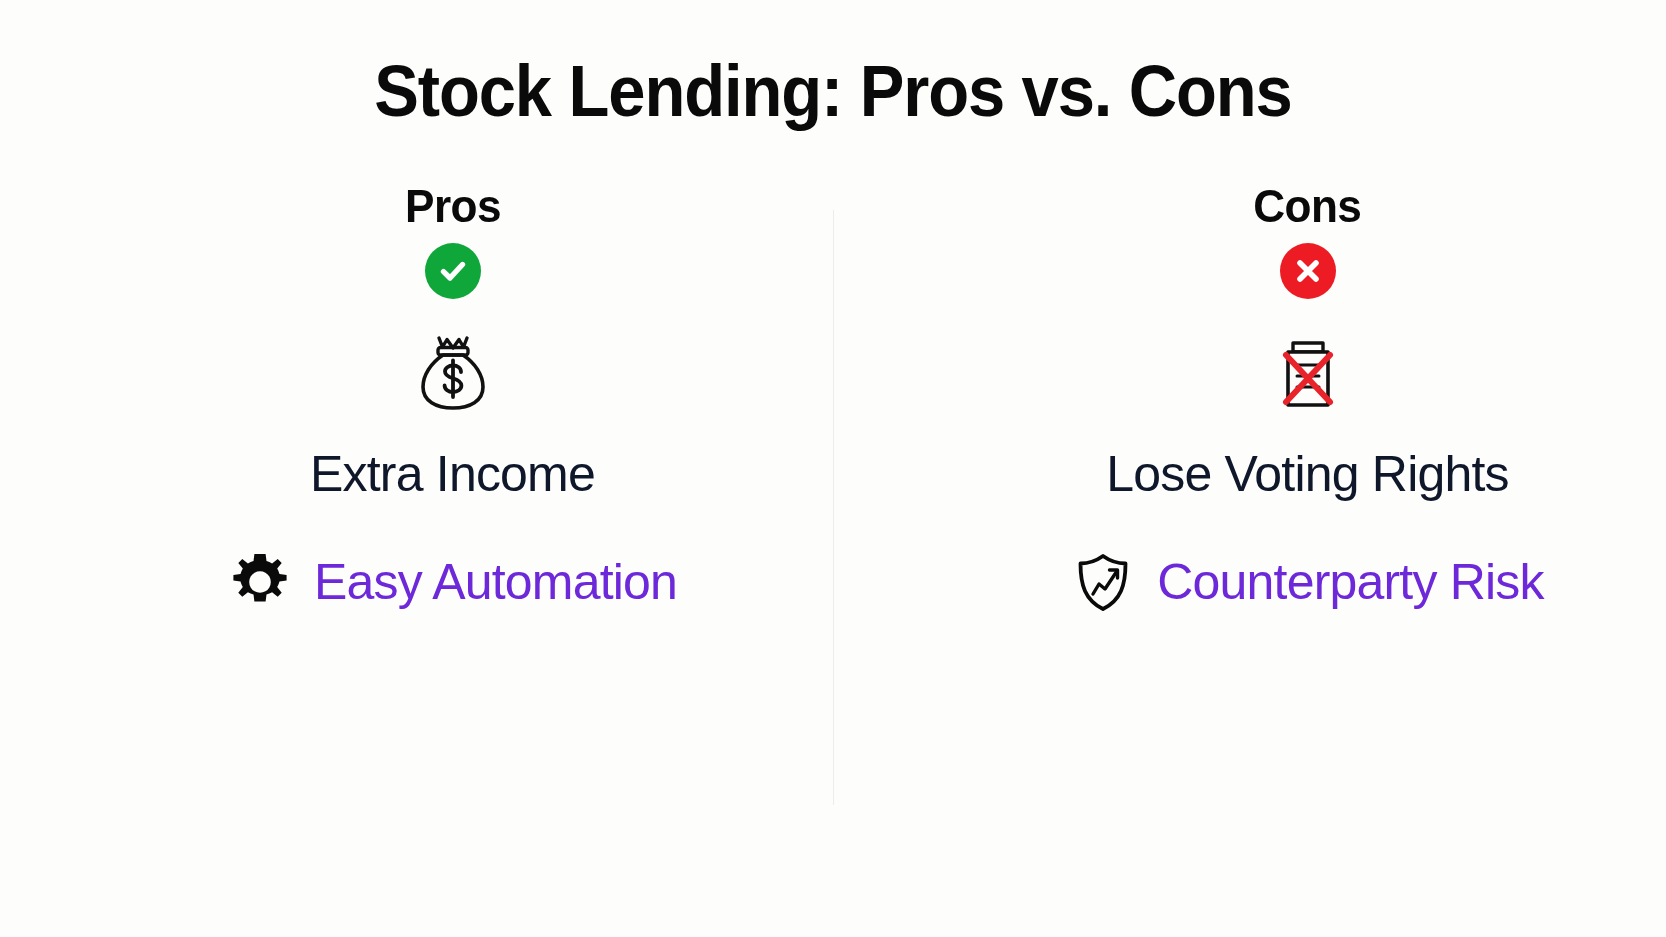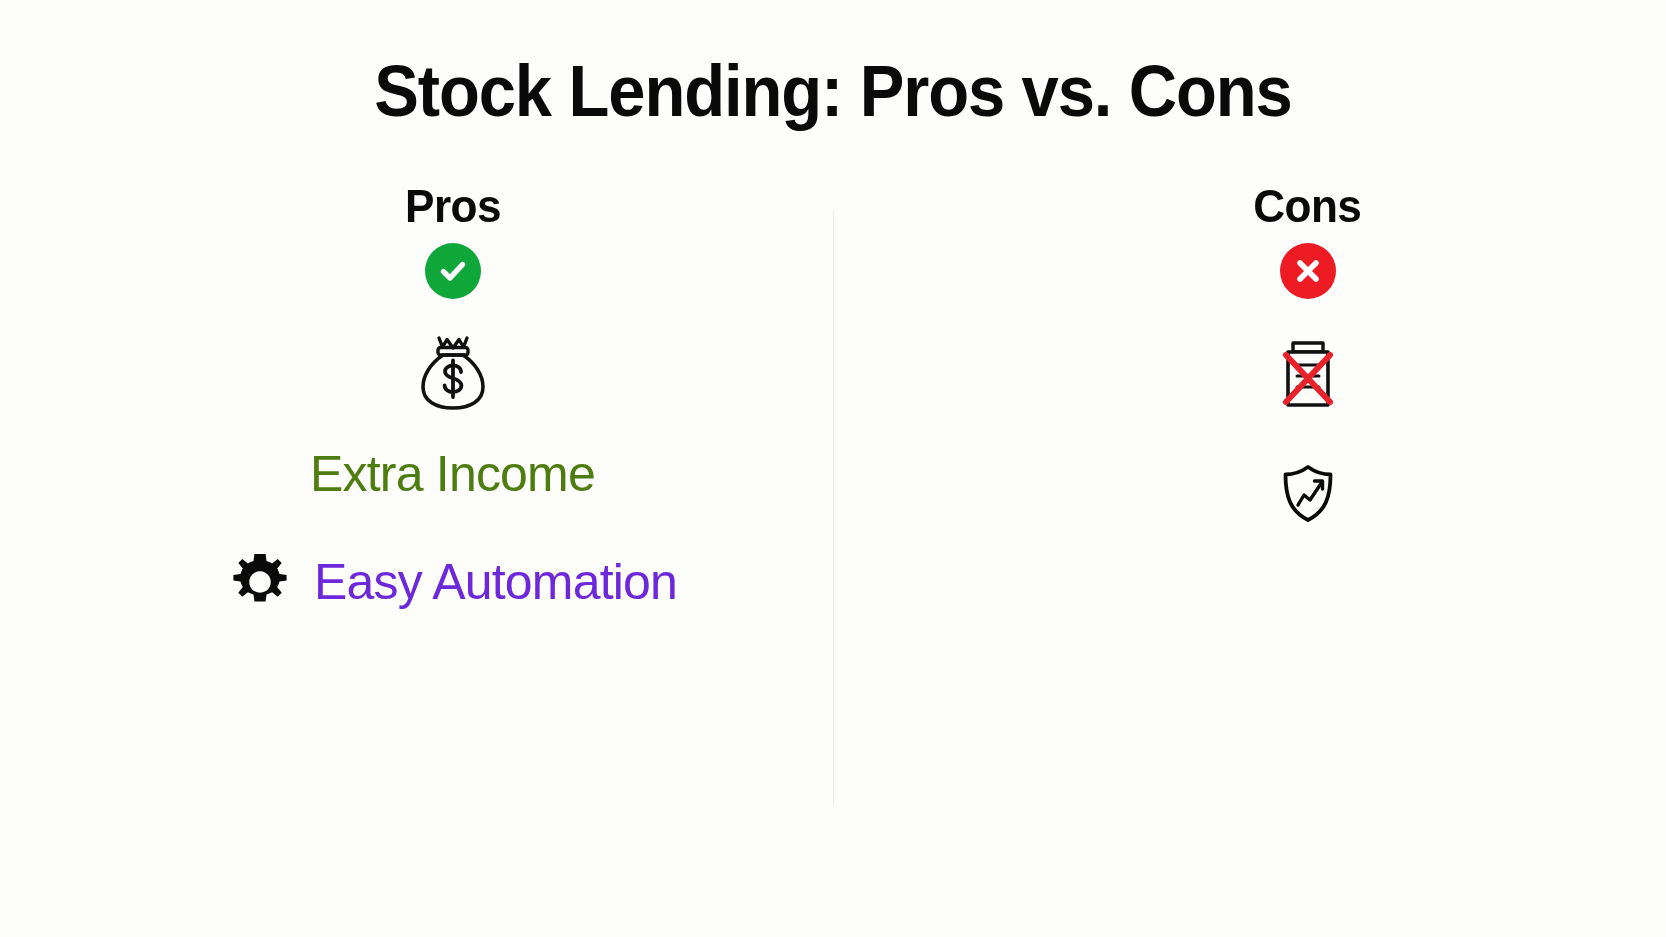--- a/index.html
+++ b/index.html
@@ -100,21 +100,21 @@
   }
   .concept-icon svg { display: block; }
 
   
   .headline {
     margin-top: 34px;
     font-size: 50px;
     font-weight: 500;
     letter-spacing: -0.8px;
     line-height: 1.1;
-    color: #4d7c0f;
+    color: #0f172a;
     white-space: nowrap;
   }
 
   
   .feature-row {
     margin-top: 48px;
     display: flex;
     align-items: center;
     gap: 22px;
     white-space: nowrap;
@@ -228,31 +228,33 @@
           <path d="M29 18 L59 18 L59 27 L29 27 Z" fill="none" stroke="#111111" stroke-width="3.4" stroke-linejoin="round"></path>
 
           <path d="M24 27 L64 27 L64 80 L24 80 Z" fill="#fdfdfc" stroke="#111111" stroke-width="3.6" stroke-linejoin="round"></path>
 
           <path d="M33 40 L55 40 M33 51 L55 51 M33 62 L55 62" fill="none" stroke="#111111" stroke-width="3" stroke-linecap="round"></path>
 
           <path d="M22 30 L66 77 M66 30 L22 77" fill="none" stroke="#e8232a" stroke-width="6" stroke-linecap="round"></path>
         </svg>
       </div>
 
+      <div class="headline">Lose Voting Rights</div>
 
       <div class="feature-row">
         <span class="feature-icon">
           <svg width="62" height="62" viewBox="0 0 62 62" aria-hidden="true">
             <path d="M31 5 C24 10 16 12.5 8.5 12.5
                      C8.5 34 13 49 31 58
                      C49 49 53.5 34 53.5 12.5
                      C46 12.5 38 10 31 5 Z" fill="none" stroke="#0a0a0a" stroke-width="3.8" stroke-linejoin="round"></path>
 
             <path d="M21 43 L27 33 L33 38 L45 20" fill="none" stroke="#0a0a0a" stroke-width="3.4" stroke-linecap="round" stroke-linejoin="round"></path>
             <path d="M37.5 19 L45.5 19 L45.5 27" fill="none" stroke="#0a0a0a" stroke-width="3.4" stroke-linecap="round" stroke-linejoin="round"></path>
           </svg>
         </span>
+        <span class="feature-label">Counterparty Risk</span>
       </div>
 
     </div>
 
   </div>
 </div>
 
 </body></html>

